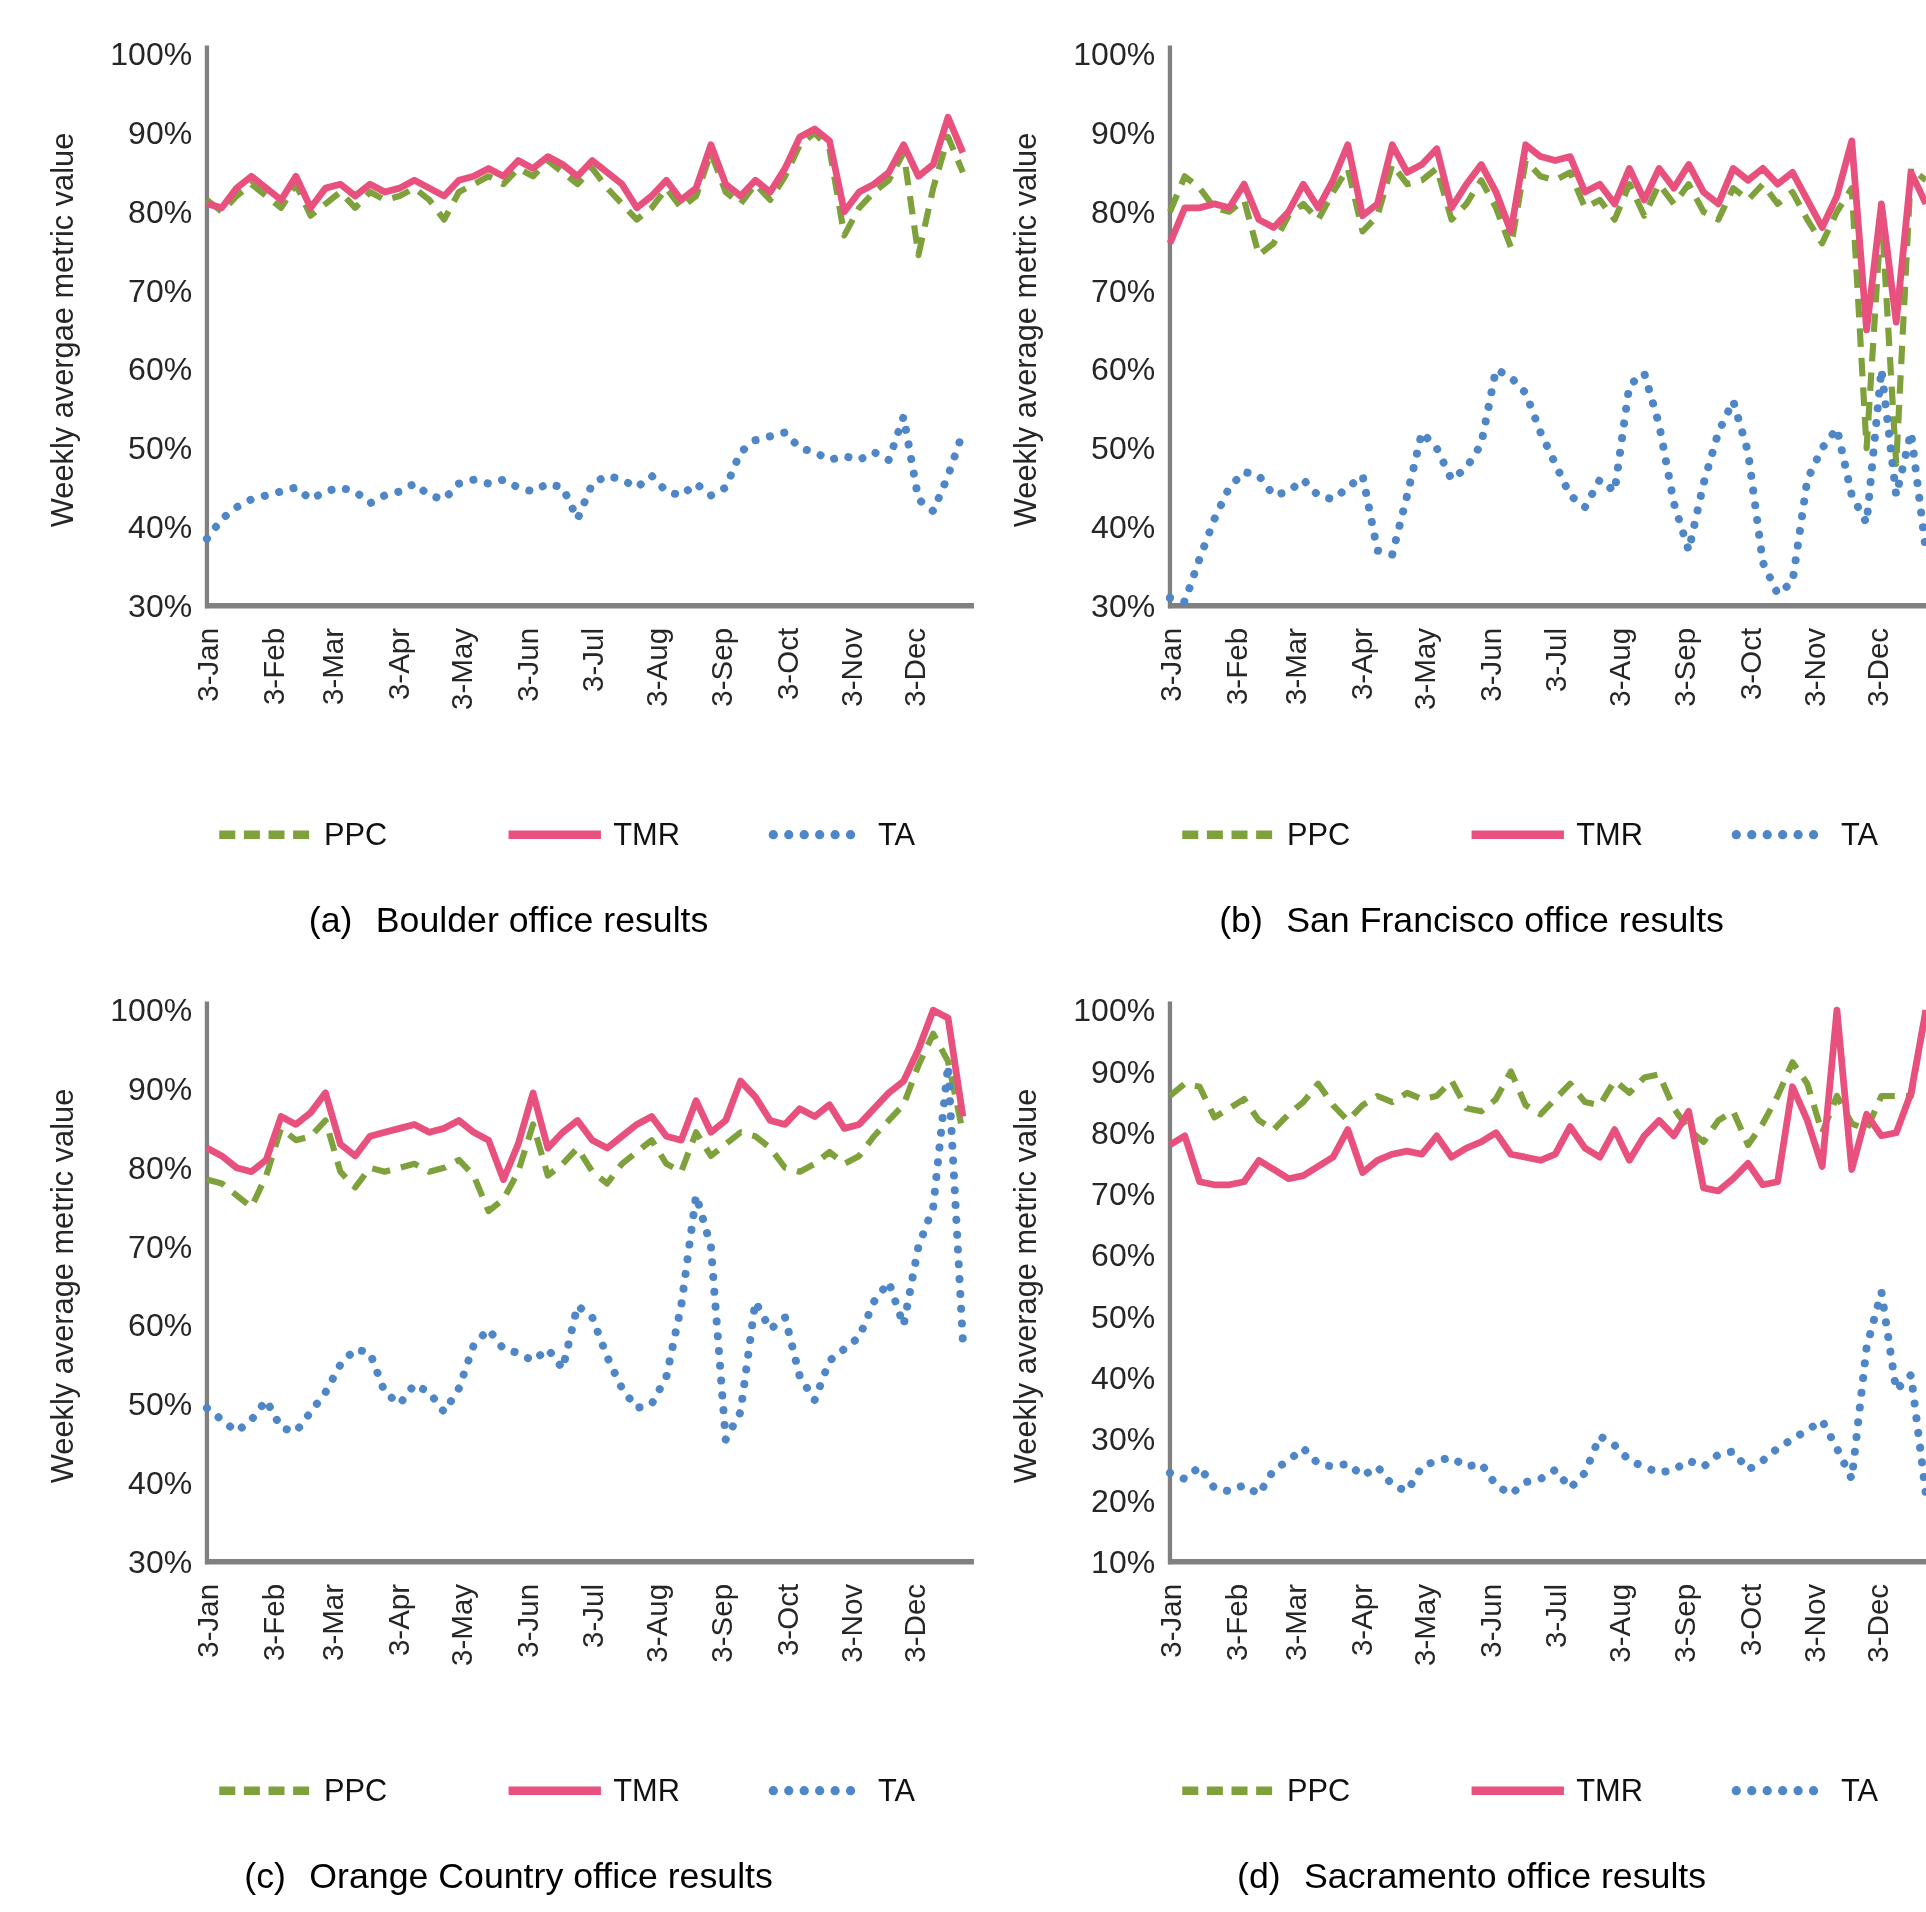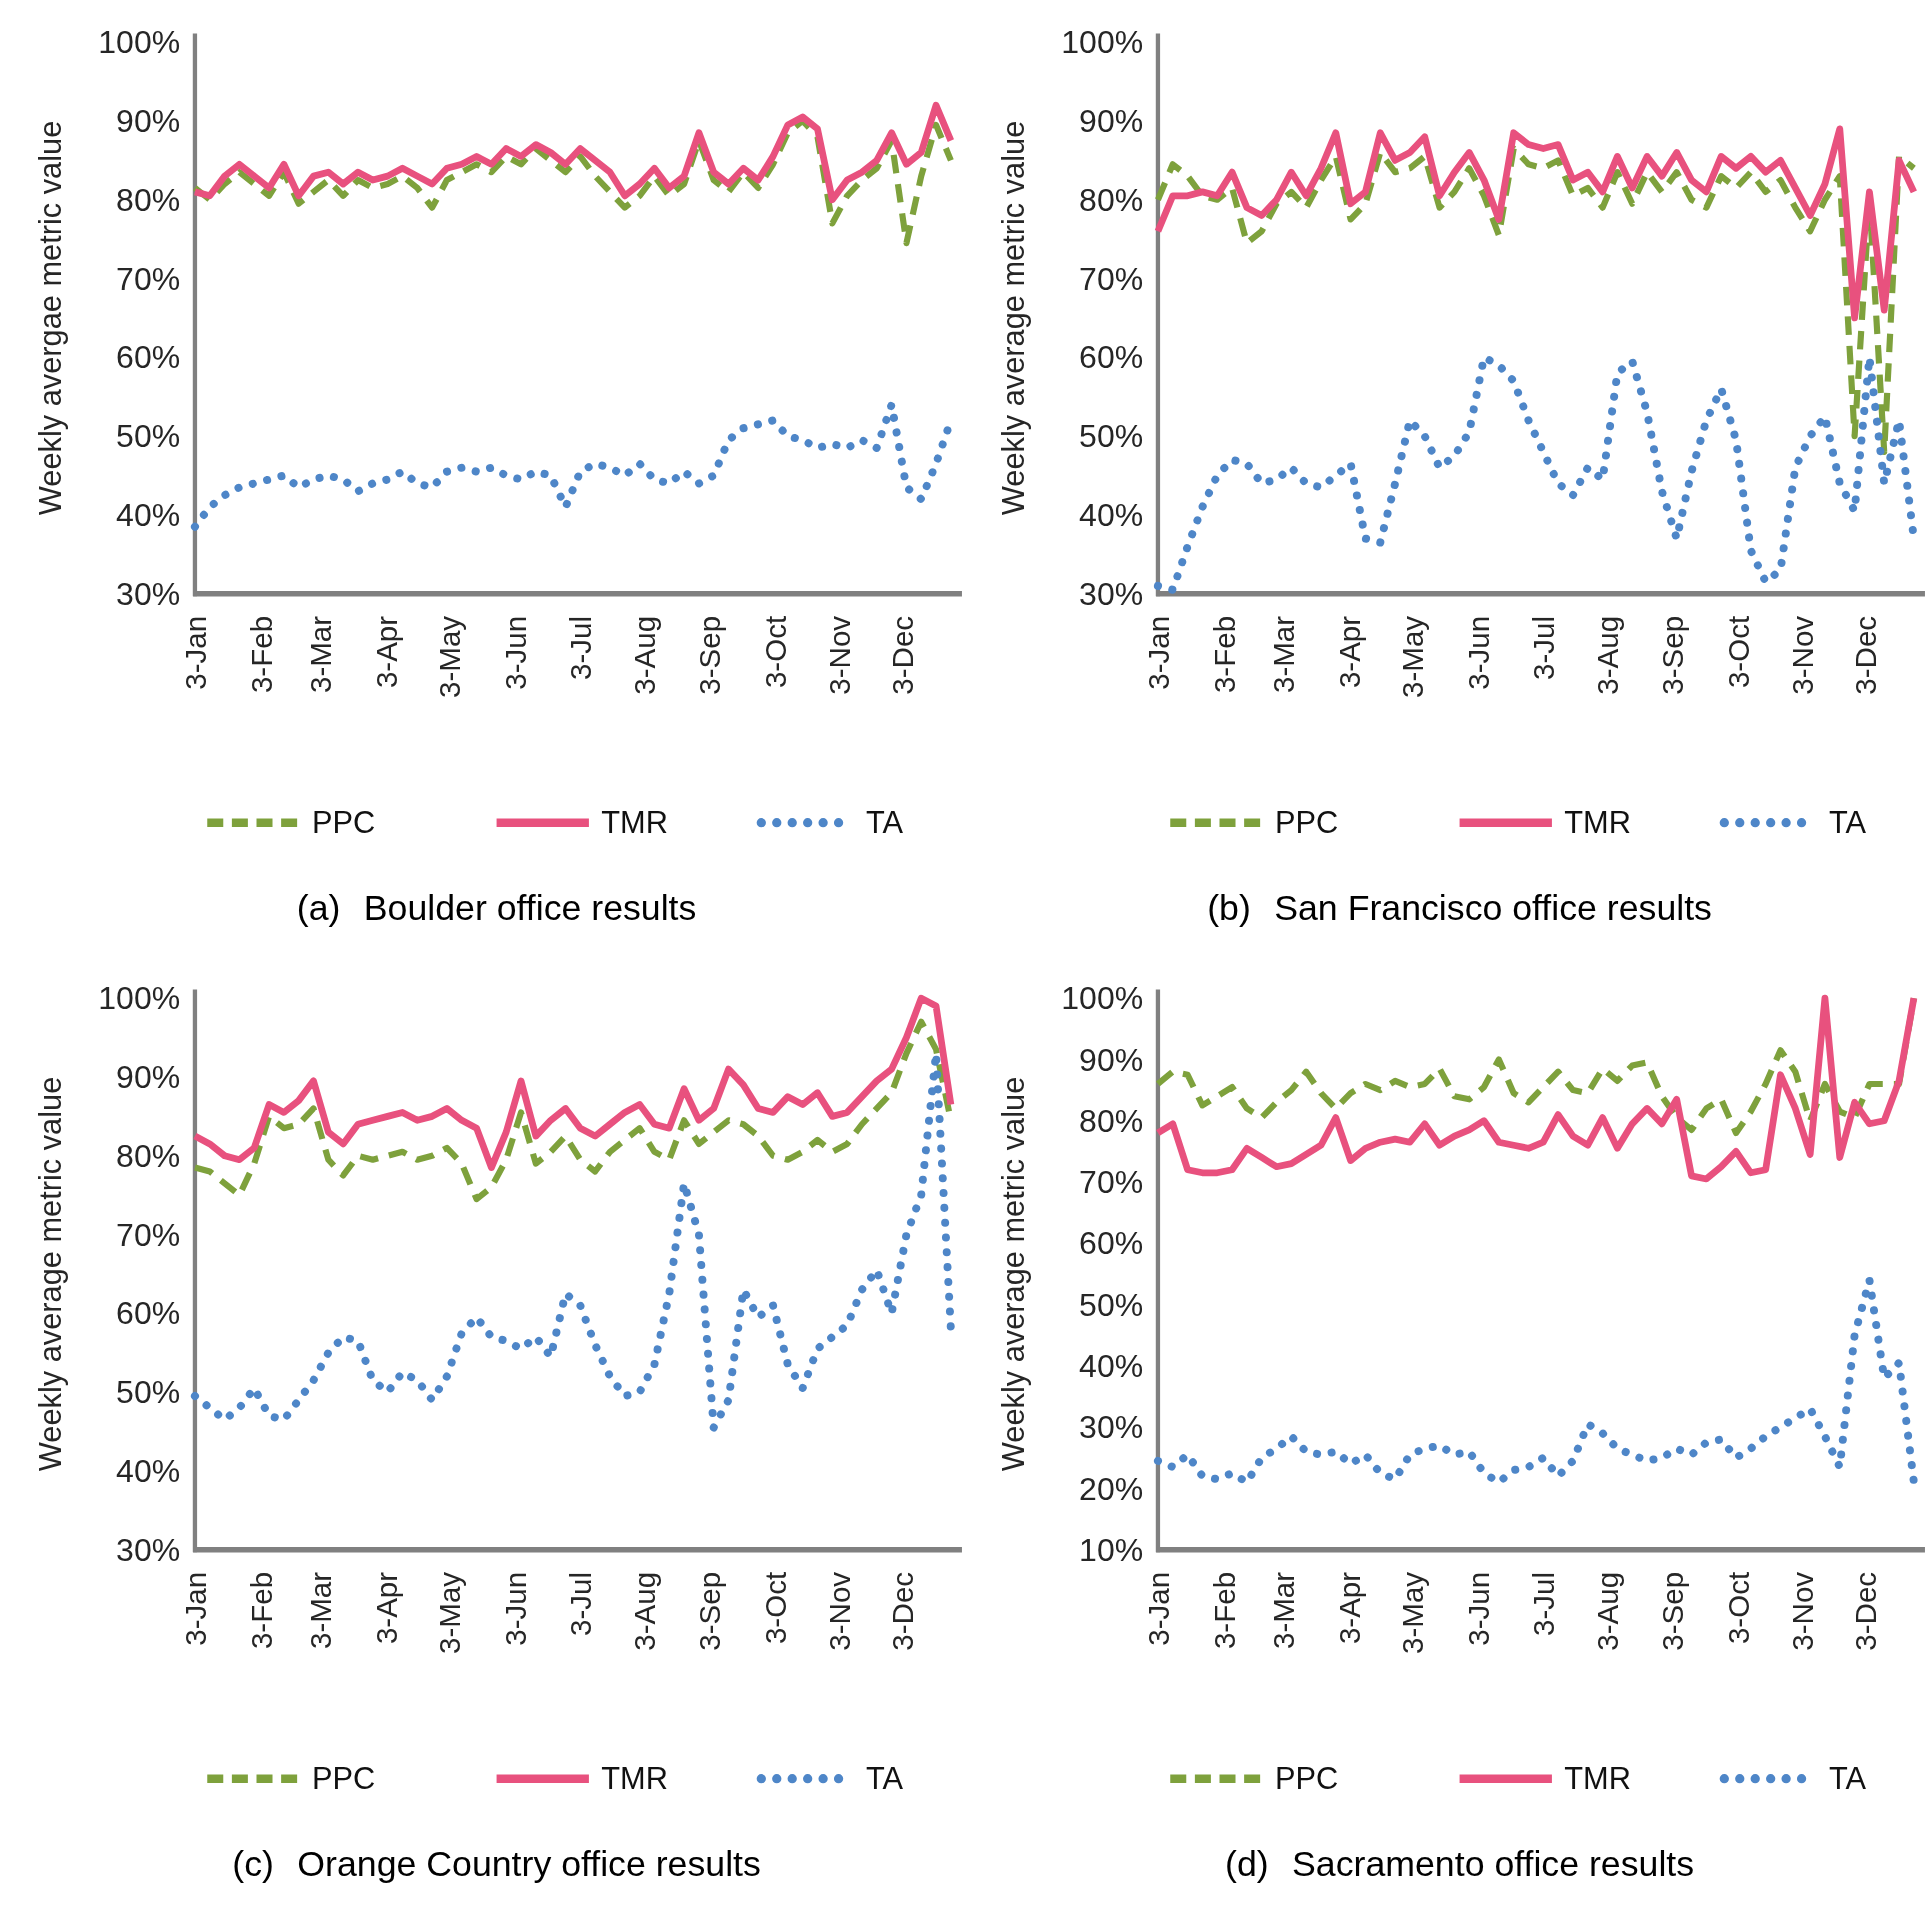--- a/index.html
+++ b/index.html
@@ -1,18 +1,18 @@
 <!DOCTYPE html>
 <html style="font-size:10px"><head>
 <meta charset="utf-8">
 <style>
   html,body{margin:0;padding:0;background:#ffffff;}
   body{width:1926px;height:1913px;font-family:"Liberation Sans", sans-serif;}
   .grid{display:grid;grid-template-columns:963px 963px;grid-template-rows:956px 956px;}
-  .cell{position:relative;width:963px;height:956px;margin:4px;}
+  .cell{position:relative;width:963px;height:956px;margin:16px;}
   .cell svg{width:100%;height:100%;display:block;}
   text{fill:#1f1f1f;}
   .ytick{font-size:52px;fill:#262626;}
   .xtick{font-size:48px;fill:#262626;}
   .ytitle{font-size:50px;fill:#262626;}
   .lg-label{font-size:50px;fill:#111111;}
   .caption-text{font-size:58px;fill:#000000;}
   .axis-line{stroke:#808080;}
 </style>
 </head>

